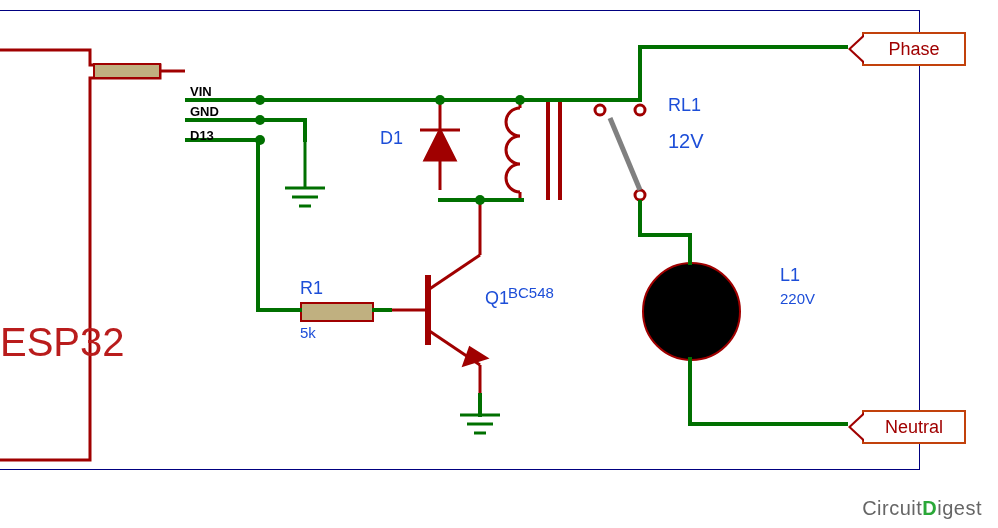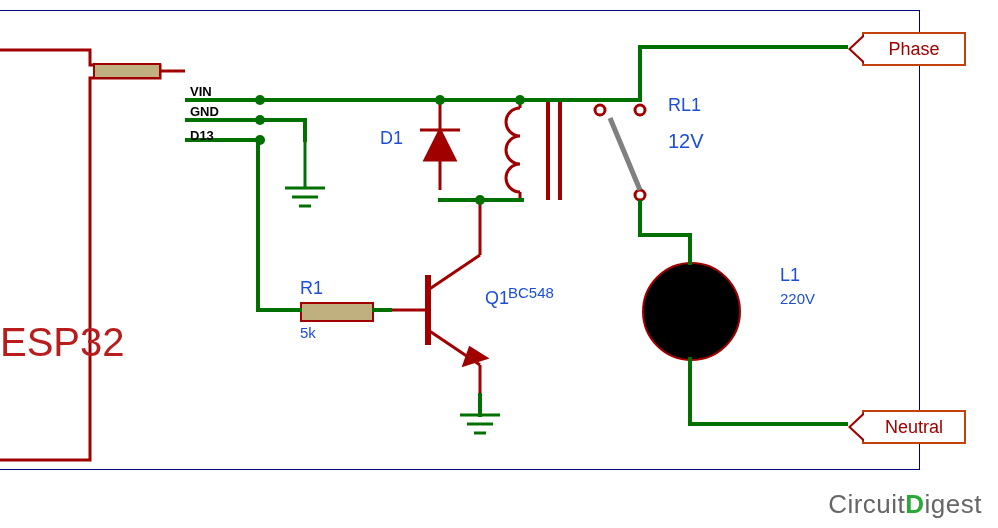--- a/index.html
+++ b/index.html
@@ -101,21 +101,21 @@
   svg.overlay {
     position: absolute;
     top: 0;
     left: 0;
     pointer-events: none;
   }
   .watermark {
     position: absolute;
     right: 16px;
     bottom: 8px;
-    font-size: 26px;
+    font-size: 20px;
     color: #666;
     letter-spacing: 0.5px;
   }
   .watermark .d {
     color: #2aa838;
     font-weight: bold;
   }
 </style>
 </head>
 <body>

